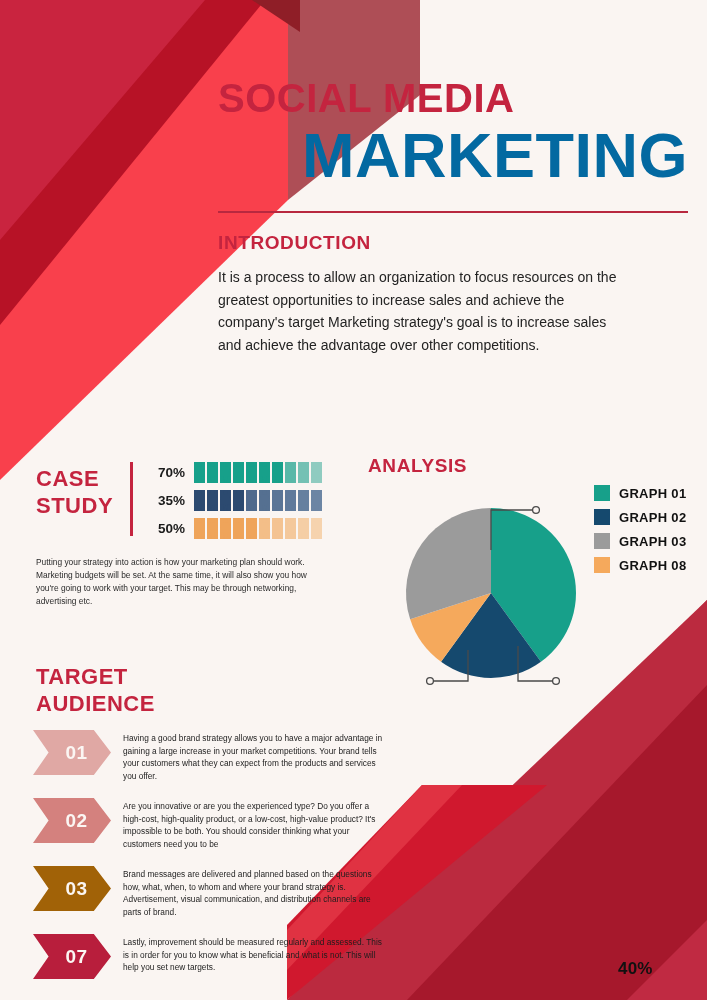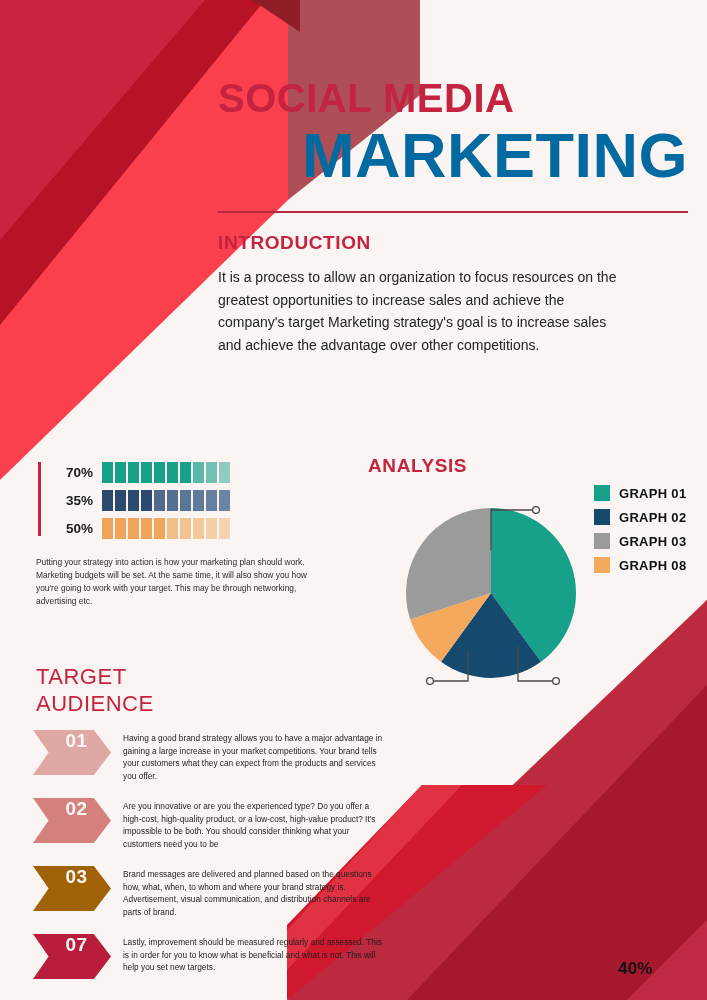--- a/index.html
+++ b/index.html
@@ -90,28 +90,28 @@
 
   
   #legend { position:absolute; left:594px; top:481px; }
   .lg-row { display:flex; align-items:center; height:24px; }
   .lg-sw { width:16px; height:16px; margin-right:9px; flex:none; }
   .lg-txt { font-size:13px; font-weight:bold; color:#111; letter-spacing:0.3px; }
 
   
   #target { position:absolute; left:36px; top:664px; width:350px; }
   .ta-title {
-    color:#c4243f; font-size:22px; font-weight:normal;
+    color:#c4243f; font-size:22px; font-weight:bold;
     line-height:1.22; letter-spacing:0.5px;
   }
   #ta-list { position:absolute; left:33px; top:730px; width:355px; }
   .ta-item { display:flex; align-items:flex-start; margin-bottom:12px; height:56px; }
   .ta-chev {
     width:78px; height:45px; position:relative; flex:none;
-    display:flex; align-items:flex-start; justify-content:center;
+    display:flex; align-items:center; justify-content:center;
     clip-path: polygon(0 0, 78% 0, 100% 50%, 78% 100%, 0 100%, 20% 50%);
   }
   .ta-num {
     font-size:19px; font-weight:bold; color:#fbf6f3;
     margin-left:9px; letter-spacing:0.5px;
   }
   .ta-txt {
     font-size:8.3px; line-height:1.52; color:#1d1d1d;
     margin-left:12px; padding-top:2px; width:262px;
   }
@@ -140,20 +140,24 @@
   <div class="header">
     <div class="title-1">SOCIAL MEDIA</div>
     <div class="title-2">MARKETING</div>
     <div class="hr-red"></div>
     <div class="sec-heading">INTRODUCTION</div>
     <div class="intro-body">It is a process to allow an organization to focus resources on the greatest opportunities to increase sales and achieve the company's target Marketing strategy's goal is to increase sales and achieve the advantage over other competitions.</div>
   </div>
 
   <div id="case-study">
     <div class="cs-row">
+      <div class="cs-title">
+        <span>CASE</span><br>
+        <span>STUDY</span>
+      </div>
       <div class="cs-divider"></div>
       <div class="cs-bars" id="cs-bars">
           <div class="cs-bar">
             <div class="cs-pct">70%</div>
             <div class="people">
               <div class="person" style="background: rgb(23, 160, 138);">
                 <span class="head" style="background: rgb(23, 160, 138);"></span>
                 <span class="body" style="background: rgb(23, 160, 138);"></span>
               </div>
               <div class="person" style="background: rgb(23, 160, 138);">

